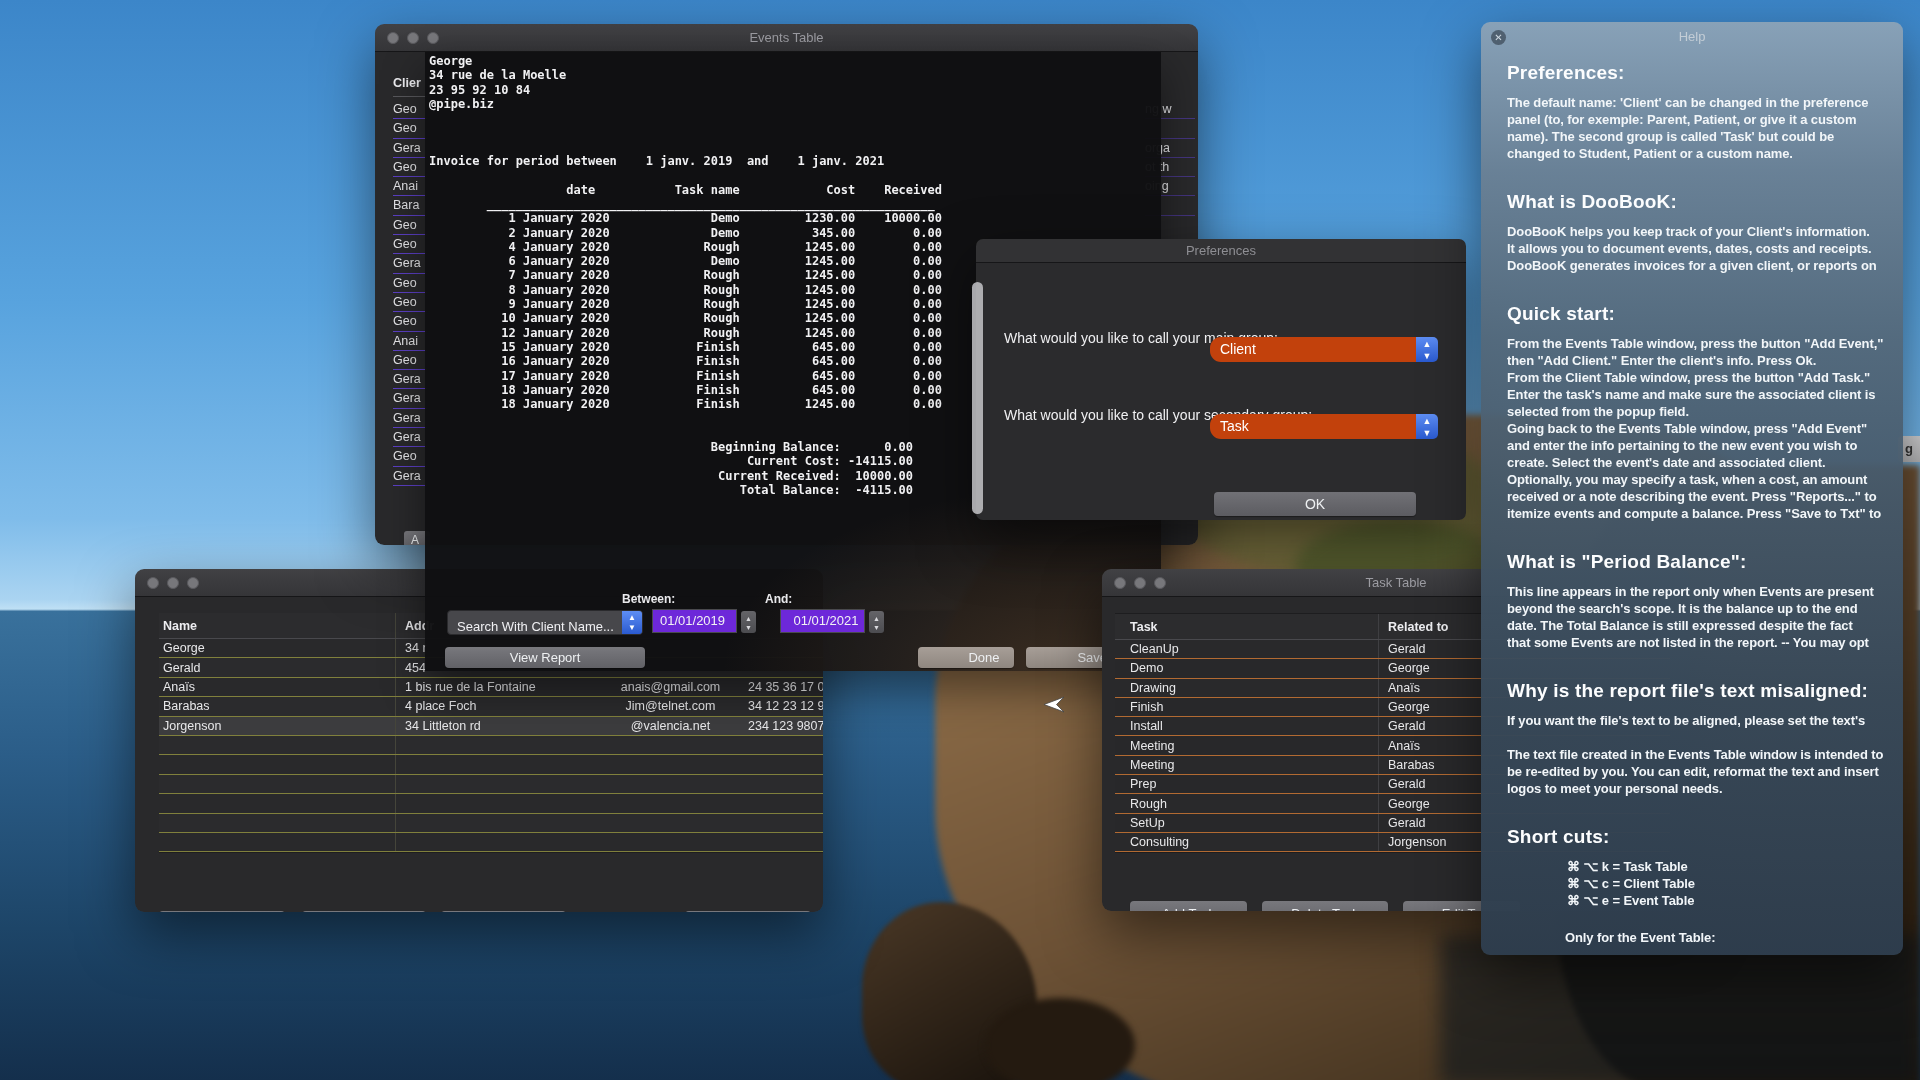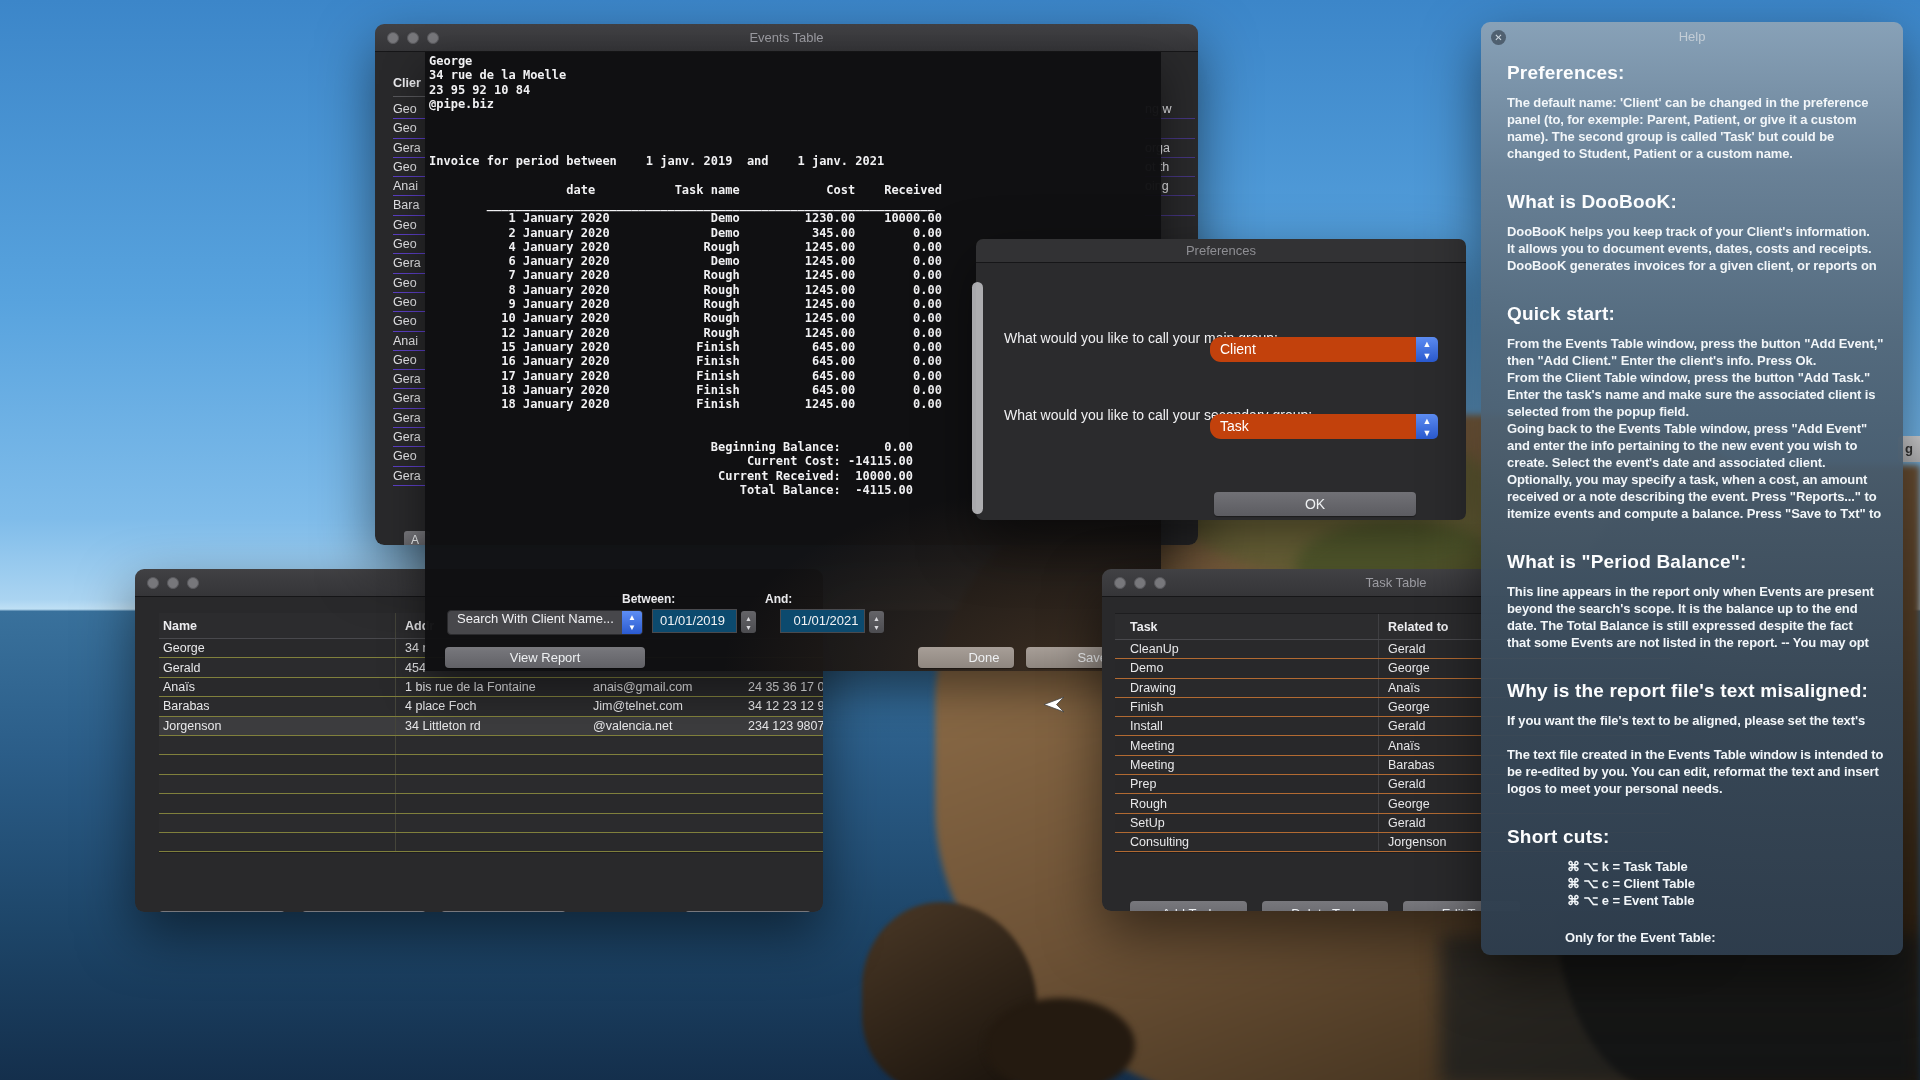--- a/index.html
+++ b/index.html
@@ -42,24 +42,24 @@
   .ev-frag { height:19.3px; font-size:12.5px; color:#e6e6e9; border-bottom:1px solid rgba(91,63,196,.55); line-height:19px; overflow:hidden; }
   .ev-addfrag { position:absolute; left:29px; top:479px; width:26px; height:18px; border-radius:3px; background:linear-gradient(#78787d,#616166); color:#eef0f2; font-size:12px; line-height:18px; padding-left:7px; }
 
   
   #report-panel { position:absolute; left:425px; top:52px; width:736px; height:619px; background:rgba(16,16,18,.97);
                   box-shadow:0 18px 40px rgba(0,0,0,.45); }
   #report-warm { position:absolute; right:0; bottom:0; width:60%; height:30%; background:radial-gradient(ellipse at 80% 100%, rgba(160,115,70,.28), transparent 70%); }
   #report-pre { position:absolute; left:4px; top:2px; font-family:"DejaVu Sans Mono", monospace; font-weight:bold;
                 font-size:12px; line-height:14.3px; color:#f1f1f3; white-space:pre; }
   .rp-label { position:absolute; font-size:12px; font-weight:bold; color:#e9e9ec; }
-  .popup { position:absolute; background:#47474b; border:1px solid #2a2a2d; border-radius:4px; color:#f0f0f3; font-size:13px; display:flex; align-items:flex-start; }
+  .popup { position:absolute; background:#47474b; border:1px solid #2a2a2d; border-radius:4px; color:#f0f0f3; font-size:13px; display:flex; align-items:flex-end; }
   .popup .cap { position:absolute; right:0; top:0; bottom:0; width:20px; border-radius:0 3px 3px 0;
                 background:linear-gradient(#5e8ef4,#2a5ad0); color:#fff; font-size:8px; line-height:10px; text-align:center; padding-top:2px; }
-  .datefield { position:absolute; width:85px; height:24px; background:#0c4a6e; border:1px solid #4a4a4e; color:#f2f2f4; font-size:13px; line-height:22px; padding-left:7px; }
+  .datefield { position:absolute; width:85px; height:24px; background:#6d28d9; border:1px solid #4a4a4e; color:#f2f2f4; font-size:13px; line-height:22px; padding-left:7px; }
   .stepper { position:absolute; width:15px; height:22px; background:linear-gradient(#646468,#4c4c50); border-radius:3px; color:#dadade; font-size:7px; text-align:center; line-height:9px; padding-top:3px; }
 
   
   #prefs-win { left:976px; top:239px; width:490px; height:281px; border-radius:7px; }
   #prefs-win .winbody { top:24px; background:#2b2b2d; }
   #prefs-win .titlebar { height:24px; background:#323234; }
   #prefs-win .tbtitle { line-height:24px; font-size:13px; color:#8e8e93; }
   .pref-label { position:absolute; left:28px; font-size:14px; color:#f0f0f2;margin-top:12px; }
   .dropdown { position:absolute; left:234px; width:228px; height:25px; background:#c2410c; border-radius:11px; color:#fff; font-size:14px; line-height:25px; padding-left:10px; }
   .dropdown .cap { position:absolute; right:0; top:0; bottom:0; width:22px; border-radius:0 5px 5px 0;
@@ -77,21 +77,21 @@
 
   
   #client-win { left:135px; top:569px; width:688px; height:343px; }
   .ctable { position:absolute; left:24px; top:16px; width:790px; border-bottom:1px solid #1d1d1f; }
   .ctable .thead { display:flex; height:26px; align-items:center; font-size:12.5px; font-weight:bold; color:#ededf0; background:#2c2c2e; border-bottom:1px solid #49494d; }
   .crow { display:flex; height:19.4px; align-items:center; font-size:12.5px; color:#e8e8ea; border-bottom:1px solid #80803c; }
   .crow:nth-child(even) { background:#2b2b2d; }
   .crow.hl { background:#3c3c3e; }
   .cc1 { width:236px; padding-left:4px; overflow:hidden; }
   .cc2 { width:198px; padding-left:9px; border-left:1px solid #45453a; align-self:stretch; display:flex; align-items:center; }
-  .cc3 { width:155px; overflow:hidden; }
+  .cc3 { width:155px; overflow:hidden;text-align:center; }
   .cc4 { flex:1; overflow:hidden; }
 
   
   #ev-scrollbar { position:absolute; left:972px; top:282px; width:11px; height:232px; border-radius:6px; background:rgba(196,196,200,.85); }
 
   
   #help-win { left:1481px; top:22px; width:422px; height:933px; border-radius:9px;
     background:linear-gradient(180deg, rgba(138,162,183,.97) 0%, rgba(106,128,148,.96) 16%, rgba(83,104,122,.96) 34%, rgba(68,87,104,.96) 52%, rgba(56,73,89,.97) 72%, rgba(46,61,77,.98) 100%); }
   #help-close { position:absolute; left:10px; top:8px; width:15px; height:15px; border-radius:50%; background:rgba(36,46,56,.55); color:#cfd9e2; font-size:10px; line-height:15px; text-align:center; }
   #help-title { text-align:center; line-height:30px; font-size:13px; color:#c3cdd6; }

